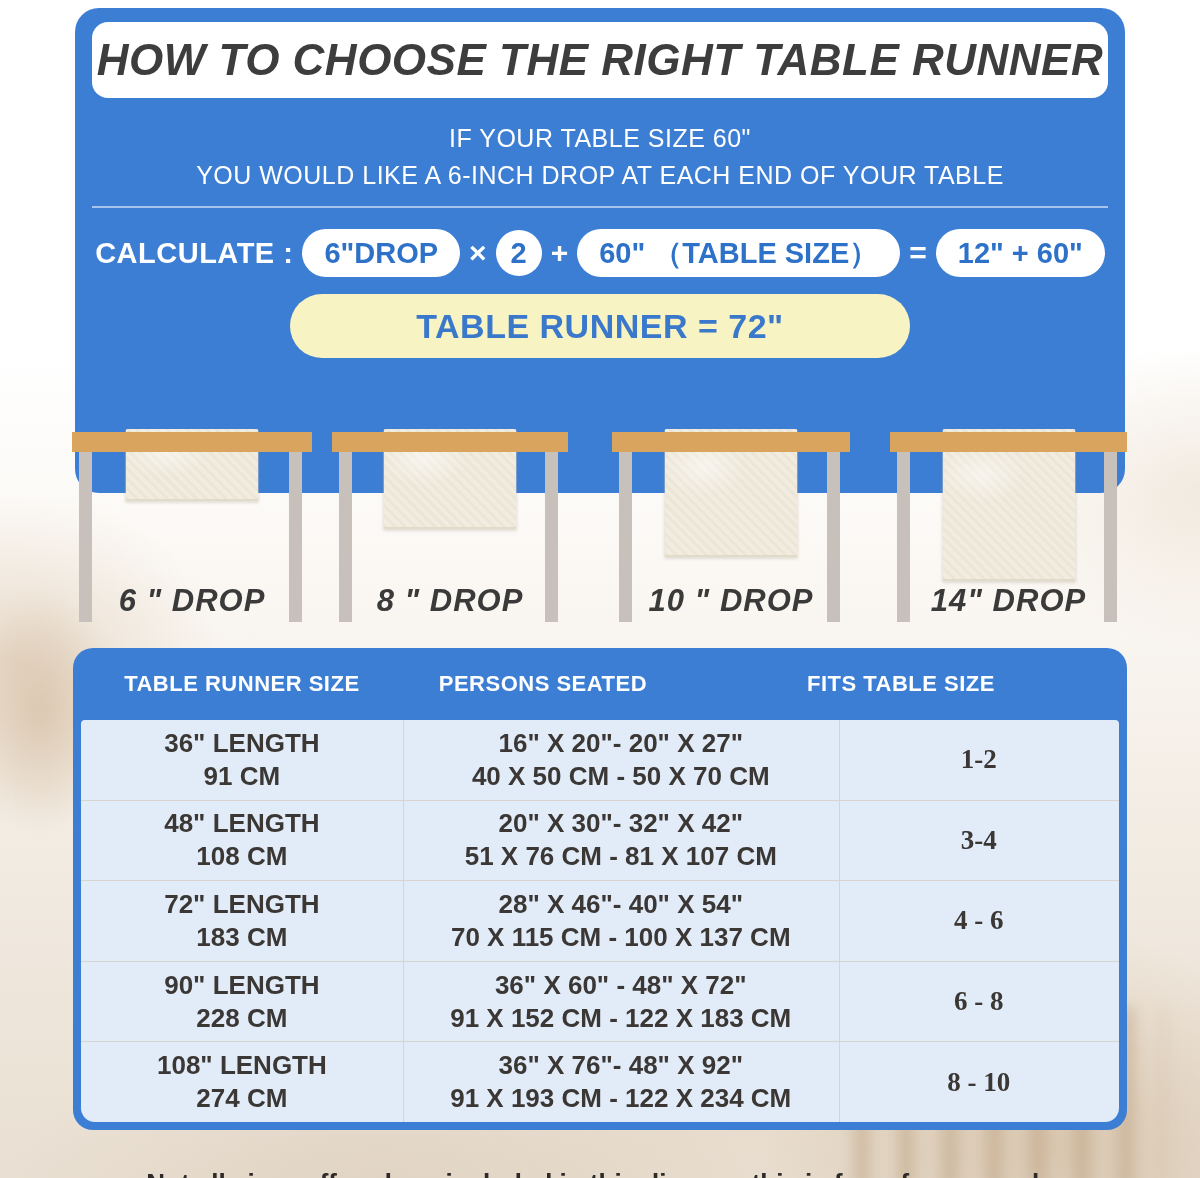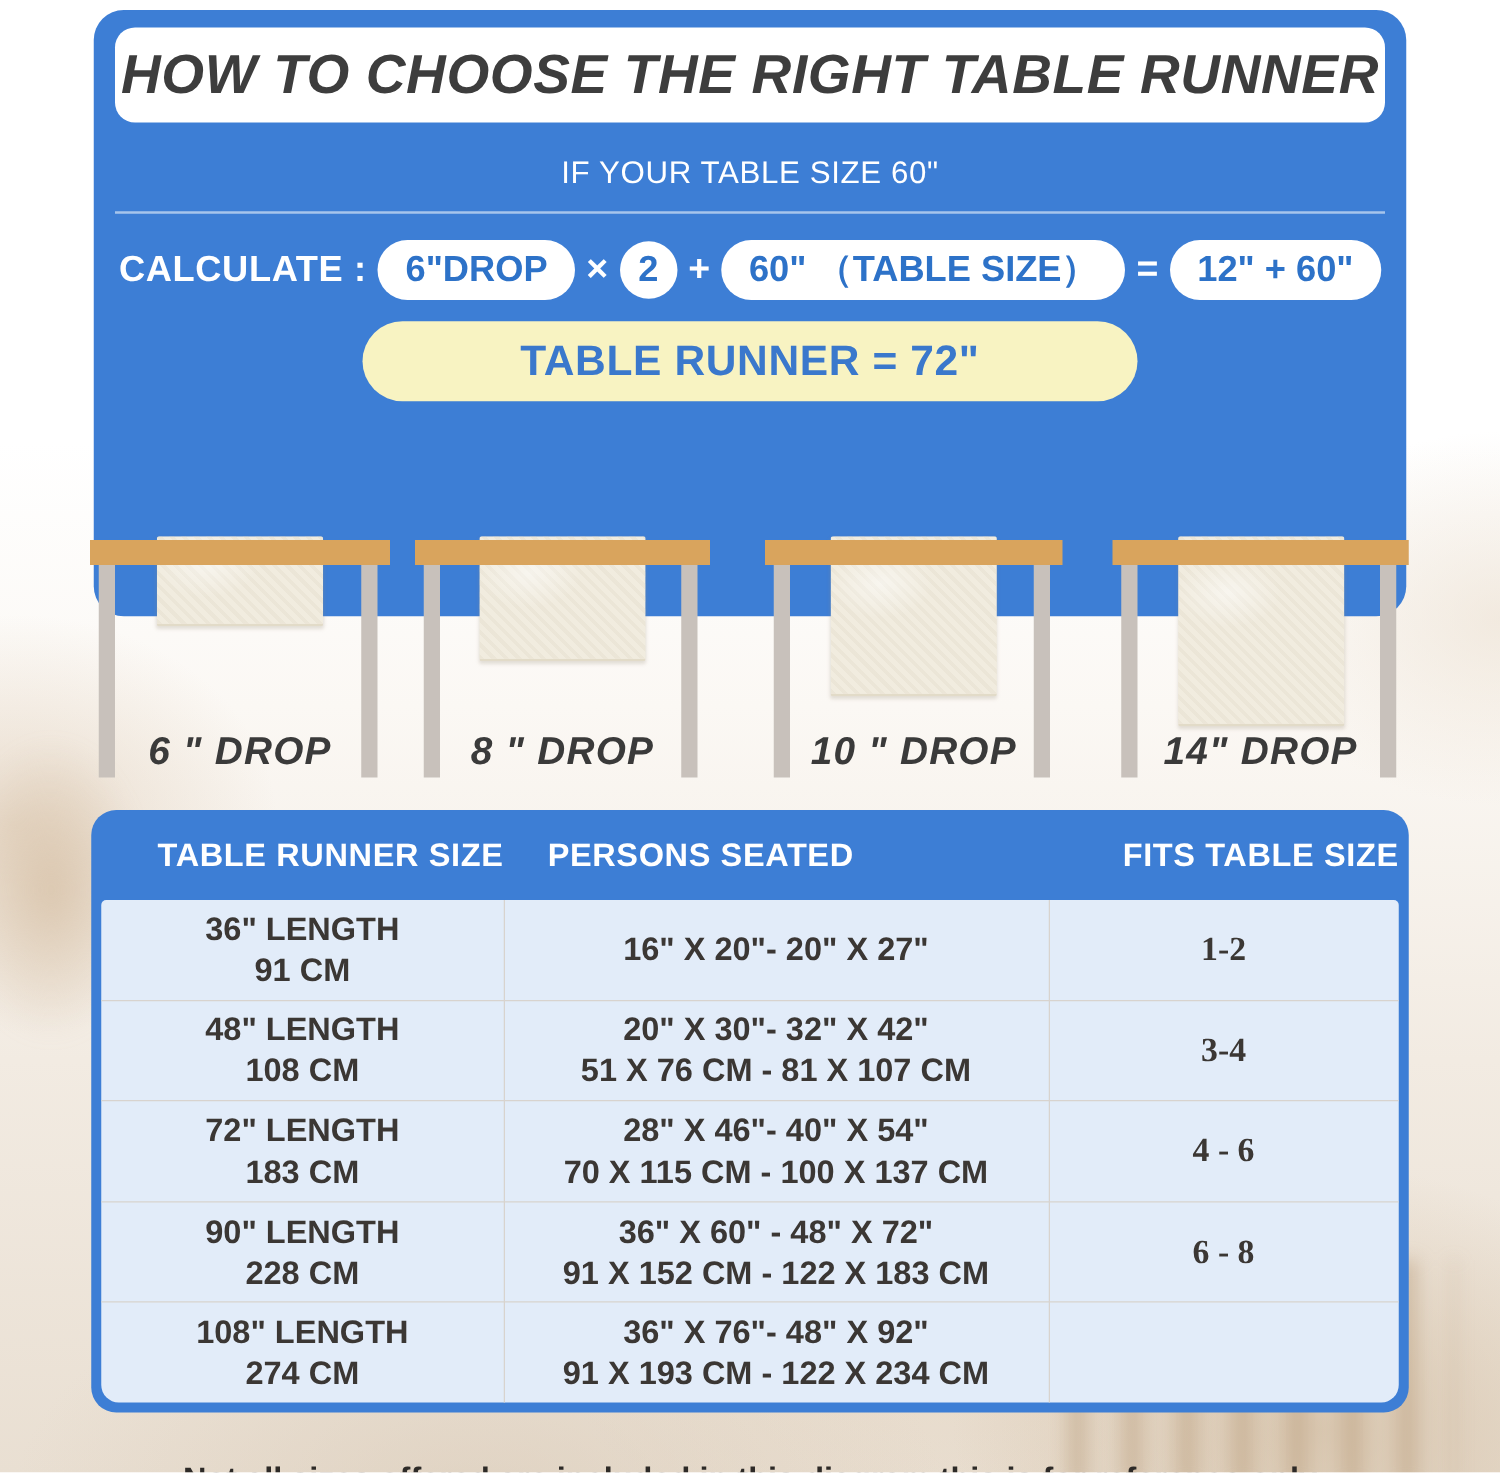--- a/index.html
+++ b/index.html
@@ -58,21 +58,21 @@
       repeating-linear-gradient(45deg, rgba(219,211,192,0.25) 0 3px, rgba(255,255,255,0) 3px 7px);
     box-shadow:0 2px 3px rgba(150,140,120,0.25);}
   .runner.h6{height:70px;} .runner.h8{height:98px;} .runner.h10{height:126px;} .runner.h14{height:150px;}
   .drop-label{position:absolute;bottom:6px;left:0;right:0;text-align:center;
     color:#3A3A3A;font-weight:bold;font-style:italic;font-size:31px;letter-spacing:1px;white-space:nowrap;}
 
   
   .size-panel{position:absolute;left:73px;top:648px;width:1054px;height:482px;
     background:#3D7ED5;border-radius:20px;box-sizing:border-box;padding:0 8px 8px;}
   .size-header{height:72px;display:flex;align-items:center;}
-  .size-header .hcell{text-align:right;color:#ffffff;font-weight:bold;font-size:26px;letter-spacing:0.5px;}
+  .size-header .hcell{text-align:center;color:#ffffff;font-weight:bold;font-size:22px;letter-spacing:0.5px;}
   .col-runner{width:31%;} .col-fits{width:42%;} .col-persons{width:27%;}
   .size-body{position:relative;height:402px;background:rgba(255,255,255,0.85);
     border-radius:4px 4px 14px 14px;display:flex;flex-direction:column;}
   .vsep{position:absolute;top:0;bottom:0;width:1px;background:#D8D3CE;}
   .vsep.v1{left:31%;} .vsep.v2{left:73%;}
   .size-row{flex:1;display:flex;align-items:center;}
   .size-row + .size-row{border-top:1px solid #D8D3CE;}
   .bcell{text-align:center;color:#3B3734;font-weight:bold;font-size:26px;line-height:33px;}
   .persons-val{font-size:27px;font-family:Liberation Serif, serif;}
 
@@ -85,20 +85,21 @@
 <div class="page">
   <div class="chair-slats"></div>
   <div class="chair-left"></div>
 
   <div class="hero-panel">
     <div class="title-banner">
       <h1>HOW TO CHOOSE THE RIGHT TABLE RUNNER</h1>
     </div>
     <div class="subtitle">
       <div>IF YOUR TABLE SIZE 60"</div>
+      <div>YOU WOULD LIKE A 6-INCH DROP AT EACH END OF YOUR TABLE</div>
     </div>
     <div class="hero-divider"></div>
     <div class="calc-row">
       <span class="calc-label">CALCULATE :</span>
       <span class="pill">6"DROP</span>
       <span class="calc-op">×</span>
       <span class="calc-circle">2</span>
       <span class="calc-op">+</span>
       <span class="pill">60" （TABLE SIZE）</span>
       <span class="calc-op">=</span>
@@ -148,20 +149,21 @@
       <div class="vsep v1"></div>
       <div class="vsep v2"></div>
 
       <div class="size-row">
         <div class="bcell col-runner">
           <div>36" LENGTH</div>
           <div>91 CM</div>
         </div>
         <div class="bcell col-fits">
           <div>16" X 20"- 20" X 27"</div>
+          <div>40 X 50 CM - 50 X 70 CM</div>
         </div>
         <div class="bcell col-persons persons-val">1-2</div>
       </div>
 
       <div class="size-row">
         <div class="bcell col-runner">
           <div>48" LENGTH</div>
           <div>108 CM</div>
         </div>
         <div class="bcell col-fits">
@@ -197,18 +199,19 @@
 
       <div class="size-row">
         <div class="bcell col-runner">
           <div>108" LENGTH</div>
           <div>274 CM</div>
         </div>
         <div class="bcell col-fits">
           <div>36" X 76"- 48" X 92"</div>
           <div>91 X 193 CM - 122 X 234 CM</div>
         </div>
+        <div class="bcell col-persons persons-val">8 - 10</div>
       </div>
     </div>
   </div>
 
   <p class="footnote">Not all sizes offered are included in this diagram,this is for reference only</p>
 </div>
 
 </body></html>

